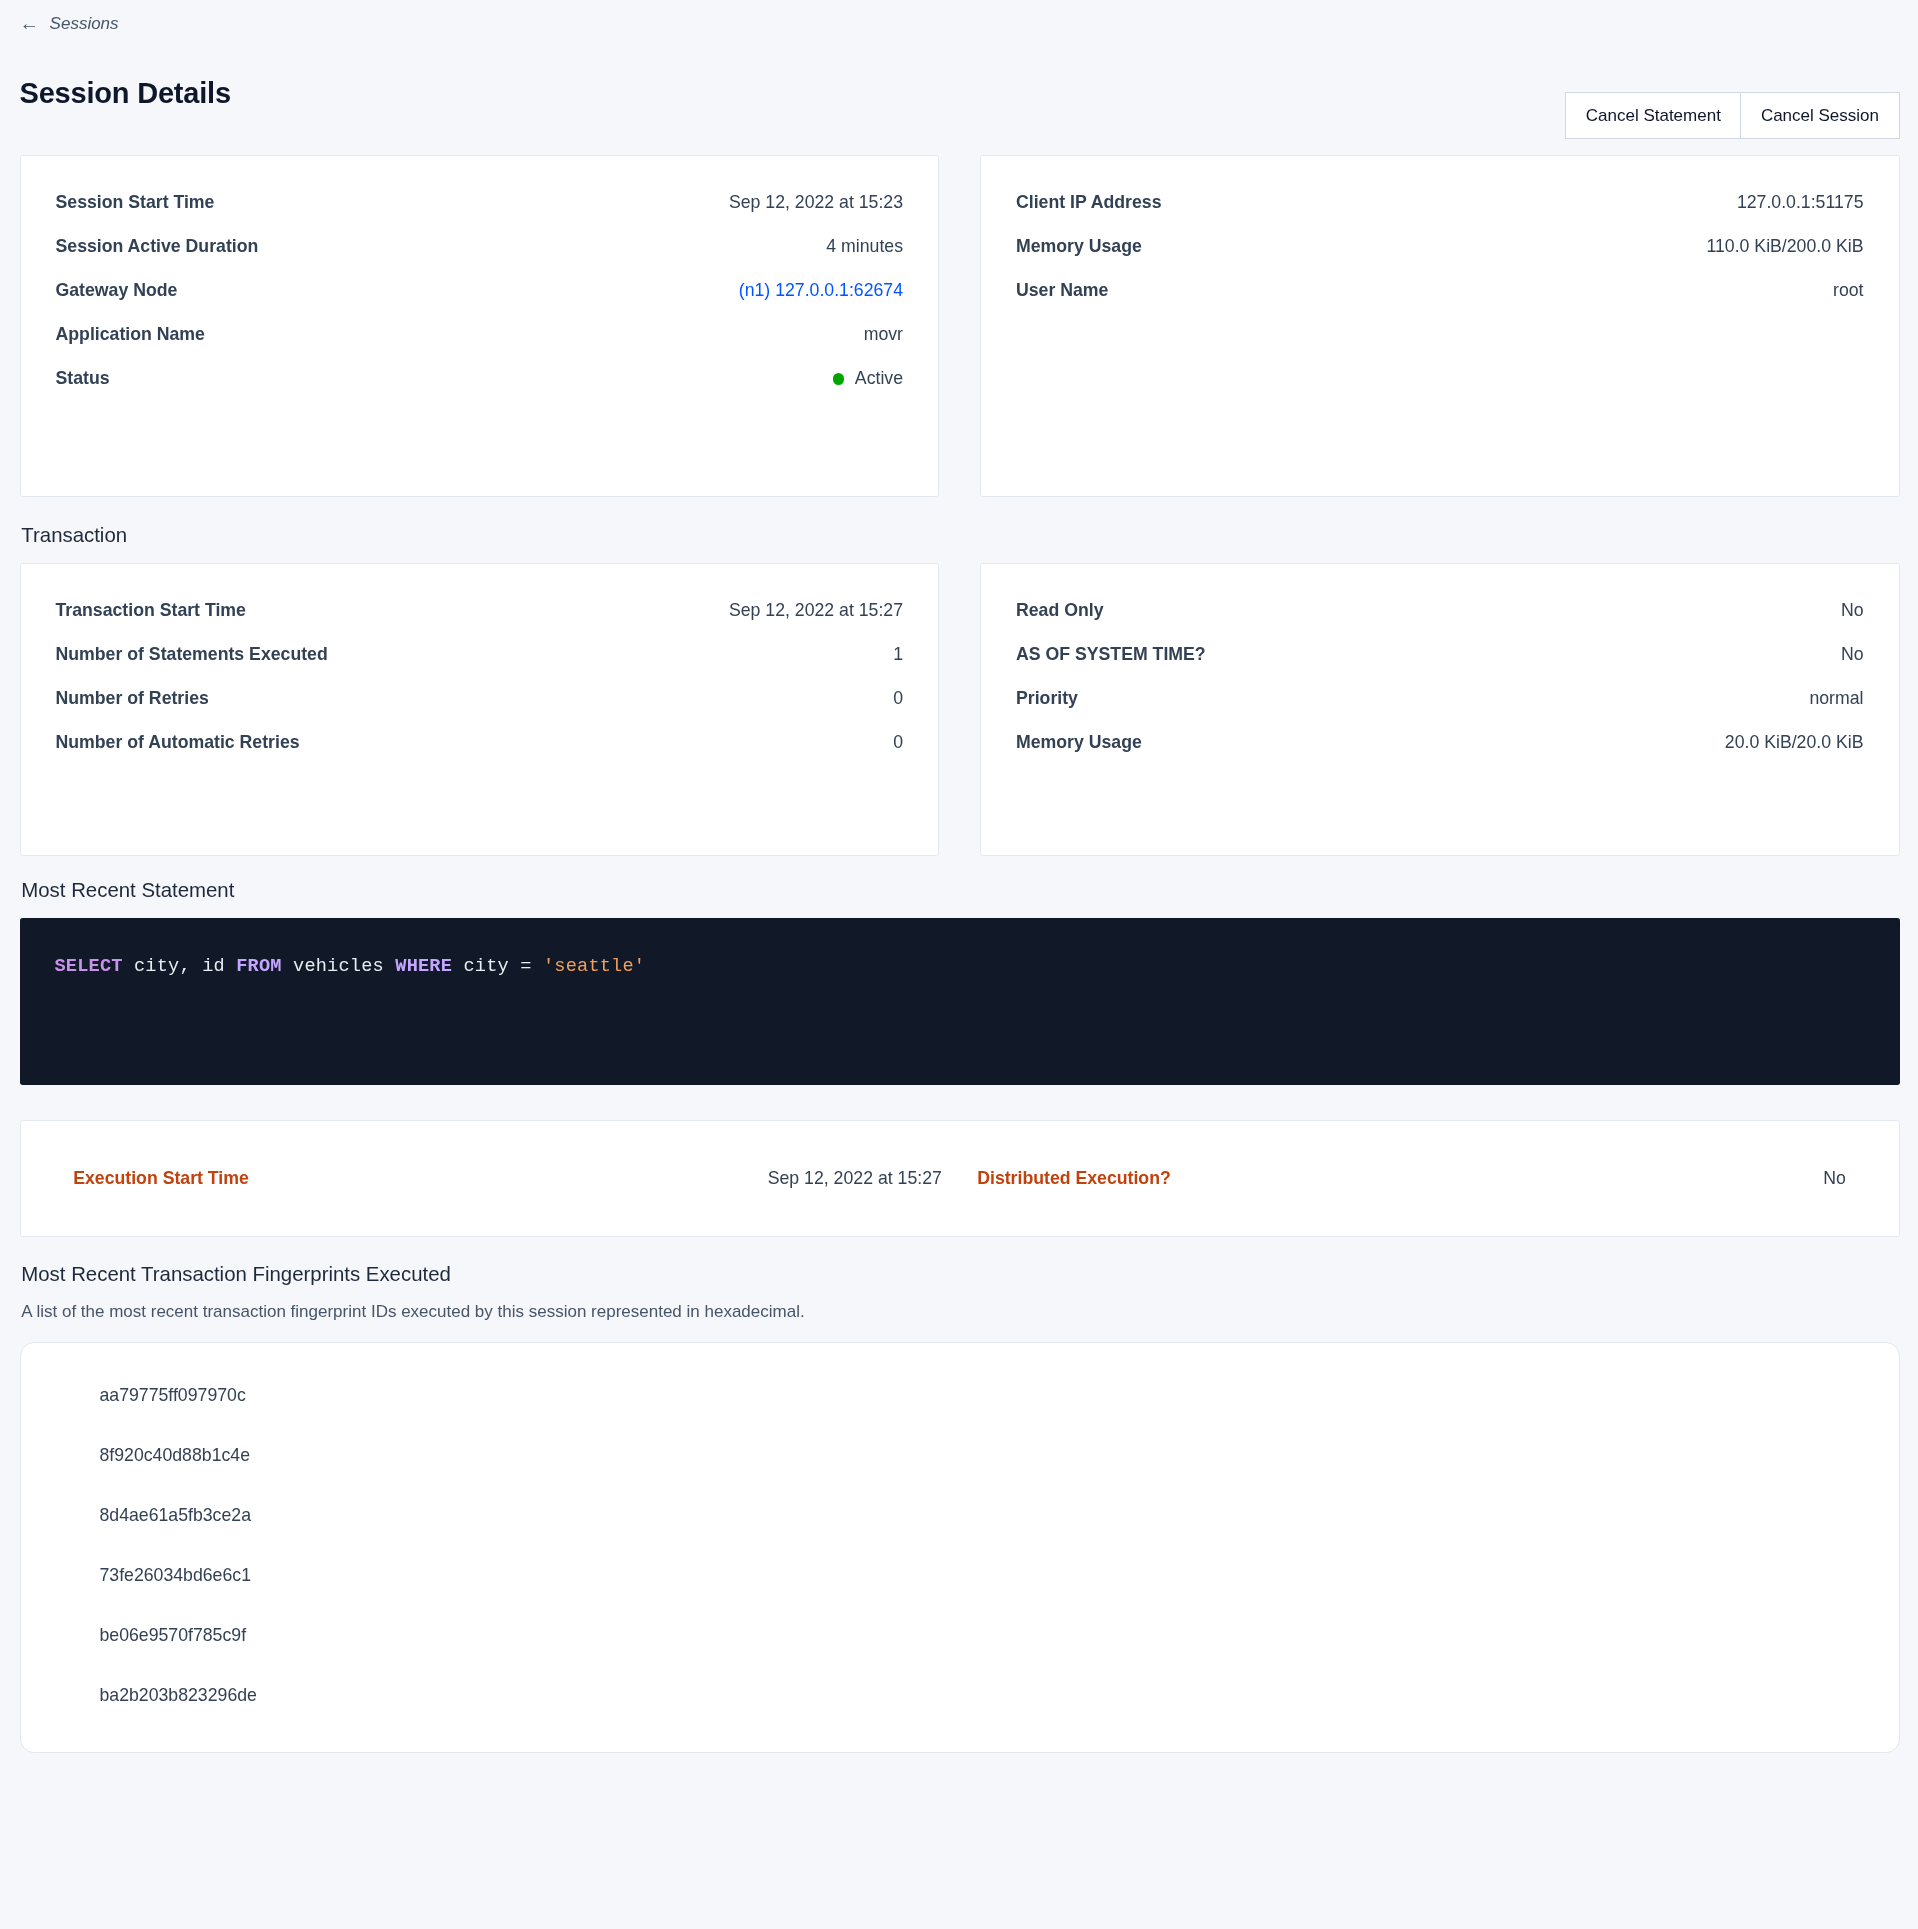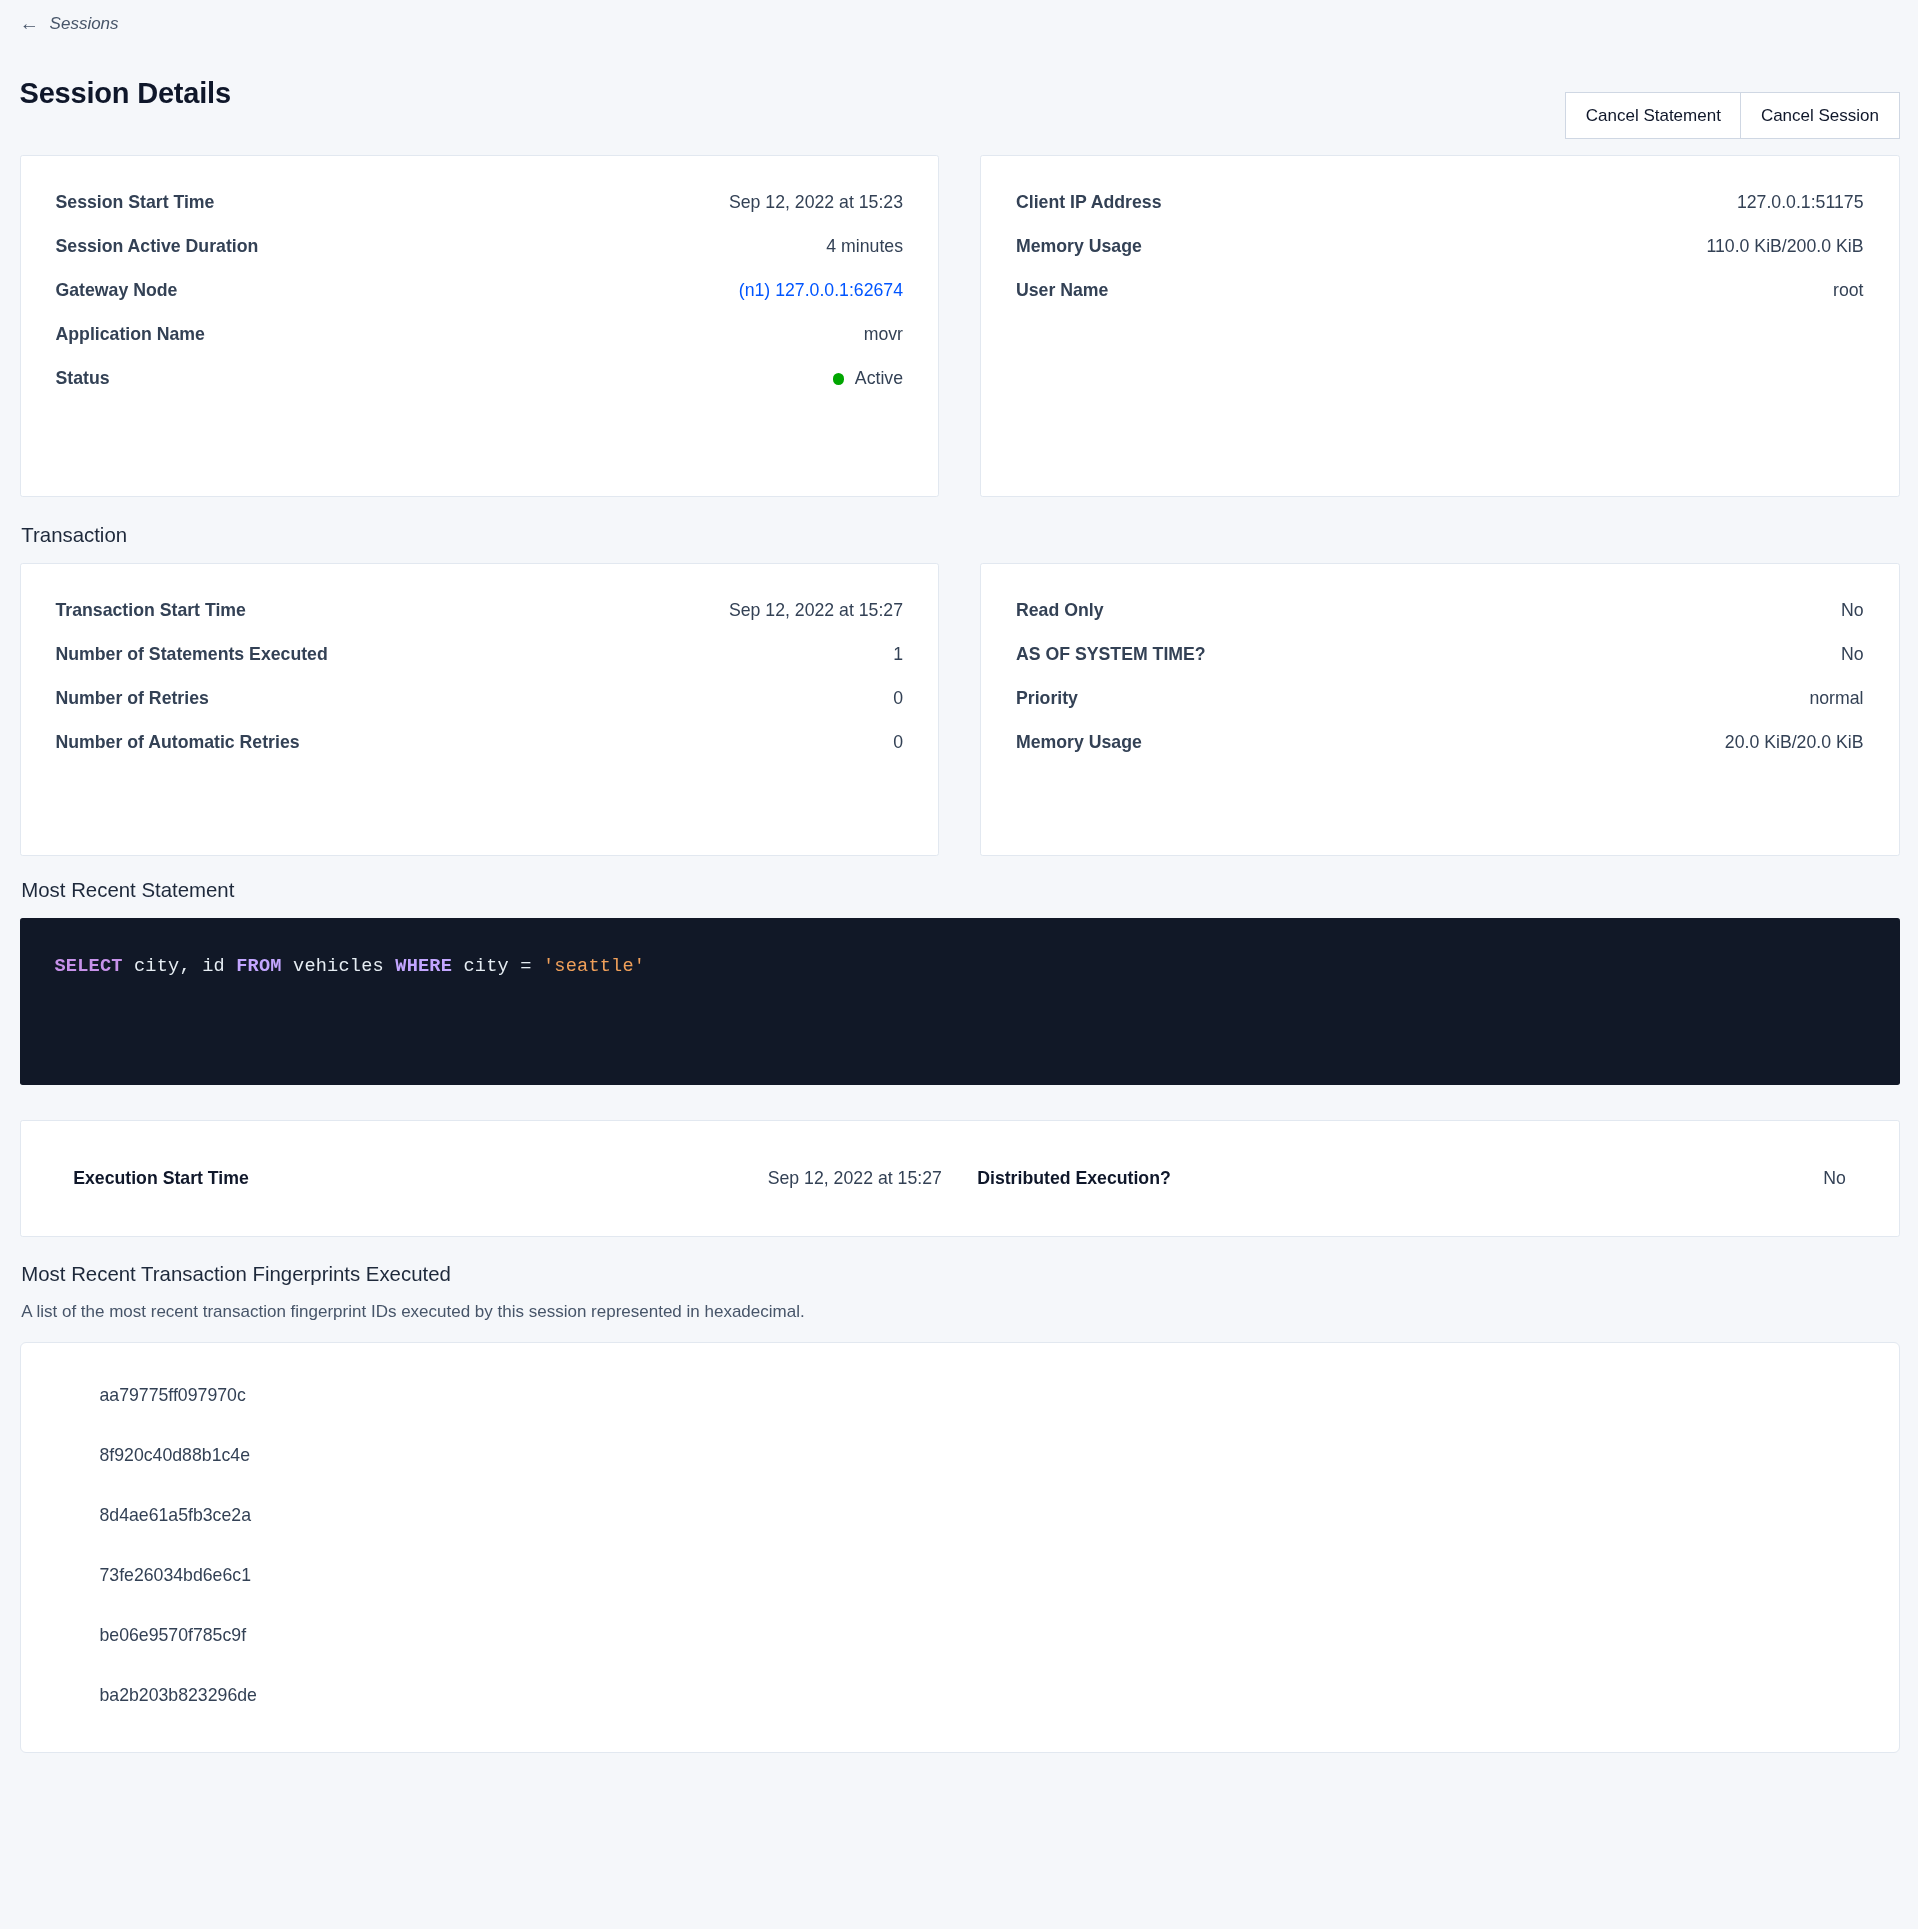--- a/index.html
+++ b/index.html
@@ -155,27 +155,27 @@
     min-height: 117px;
     align-items: center;
   }
   .exec-col {
     display: flex;
     align-items: center;
     justify-content: space-between;
     padding: 8.9px 17.7px 8.9px 17.7px;
     font-size: 17.7px;
   }
-  .exec-col .k { font-weight: bold; color: #0f172a; }
+  .exec-col .k { font-weight: bold; color: #c2410c; }
   .exec-col .v { color: #334155; }
   
   .fp-card {
     background: #ffffff;
     border: 0.9px solid #e2e8f0;
-    border-radius: 6px;
+    border-radius: 14px;
     padding: 23px 35px 26.6px 35px;
   }
   .fp-item {
     font-size: 17.7px;
     color: #334155;
     padding: 19.5px 0 19.5px 44px;
   }
 </style>
 </head>
 <body>

